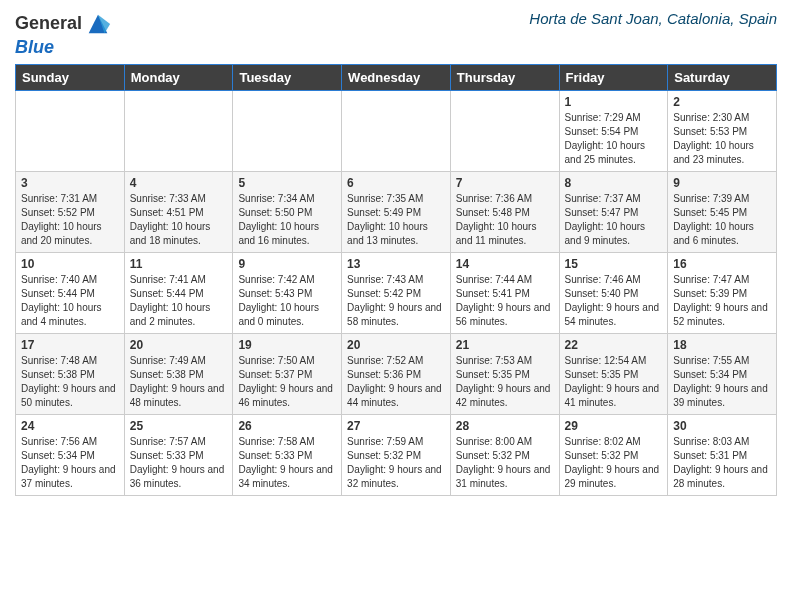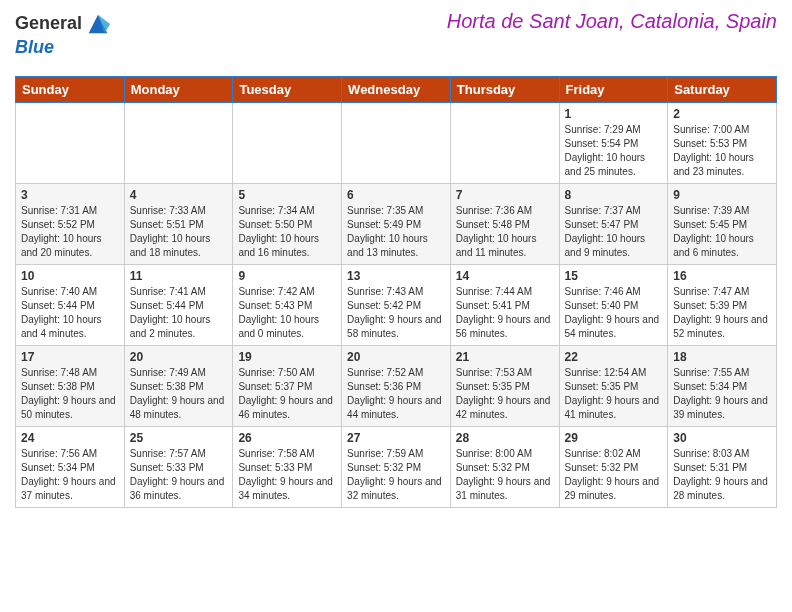--- a/index.html
+++ b/index.html
@@ -7,21 +7,21 @@
       font-family: Arial, sans-serif;
       background: #fff;
       width: 792px;
       min-height: 612px;
       padding: 10px 15px;
     }
     .header {
       display: flex;
       justify-content: space-between;
       align-items: flex-start;
-      margin-bottom: 18px;
+      margin-bottom: 6px;
     }
     .logo {
       display: flex;
       align-items: center;
       gap: 0;
     }
     .logo-text {
       font-size: 18px;
       font-weight: bold;
       line-height: 1.1;
@@ -35,31 +35,31 @@
     }
     .title-block {
       text-align: right;
     }
     .month-title {
       font-size: 32px;
       font-weight: bold;
       color: #333;
     }
     .location {
-      font-size: 20px;
-      color: #a21caf;
+      font-size: 15px;
+      color: #0c4a6e;
       font-style: italic;
     }
     .calendar {
       width: 100%;
       border-collapse: collapse;
       border: 1px solid #ccc;
     }
     .calendar th {
-      background: #c2410c;
+      background: #404040;
       color: #fff;
       text-align: left;
       padding: 5px 6px;
       font-size: 13px;
       font-weight: bold;
       border: 1px solid #2b7cd3;
     }
     .calendar td {
       vertical-align: top;
       padding: 4px 5px;
@@ -128,36 +128,36 @@
         <td class="empty-cell"></td>
         <td class="empty-cell"></td>
         <td>
           <div class="day-num">1</div>
           <div class="day-info">Sunrise: 7:29 AM
 Sunset: 5:54 PM
 Daylight: 10 hours and 25 minutes.</div>
         </td>
         <td>
           <div class="day-num">2</div>
-          <div class="day-info">Sunrise: 7:00 AM
+          <div class="day-info">Sunrise: 2:30 AM
 Sunset: 5:53 PM
 Daylight: 10 hours and 23 minutes.</div>
         </td>
       </tr>
       <tr>
         <td>
           <div class="day-num">3</div>
           <div class="day-info">Sunrise: 7:31 AM
 Sunset: 5:52 PM
 Daylight: 10 hours and 20 minutes.</div>
         </td>
         <td>
           <div class="day-num">4</div>
           <div class="day-info">Sunrise: 7:33 AM
-Sunset: 5:51 PM
+Sunset: 4:51 PM
 Daylight: 10 hours and 18 minutes.</div>
         </td>
         <td>
           <div class="day-num">5</div>
           <div class="day-info">Sunrise: 7:34 AM
 Sunset: 5:50 PM
 Daylight: 10 hours and 16 minutes.</div>
         </td>
         <td>
           <div class="day-num">6</div>

